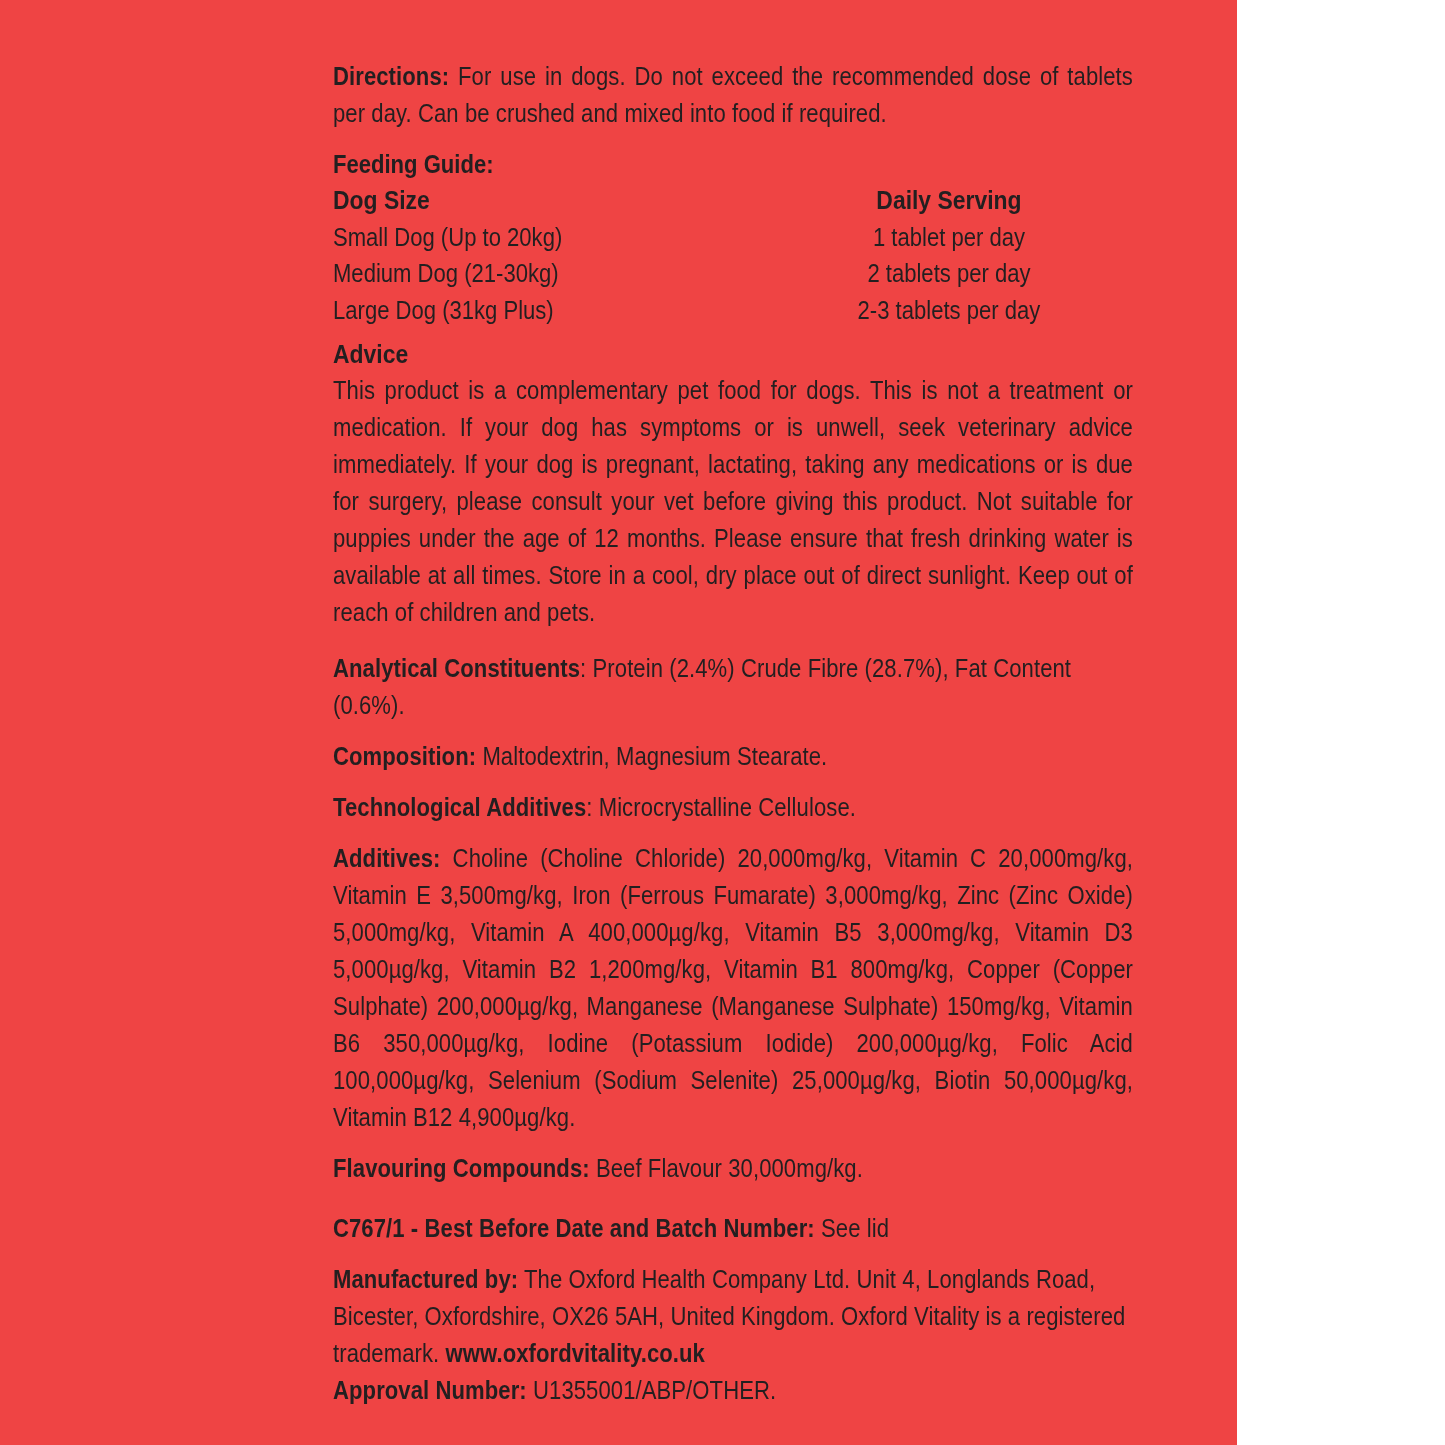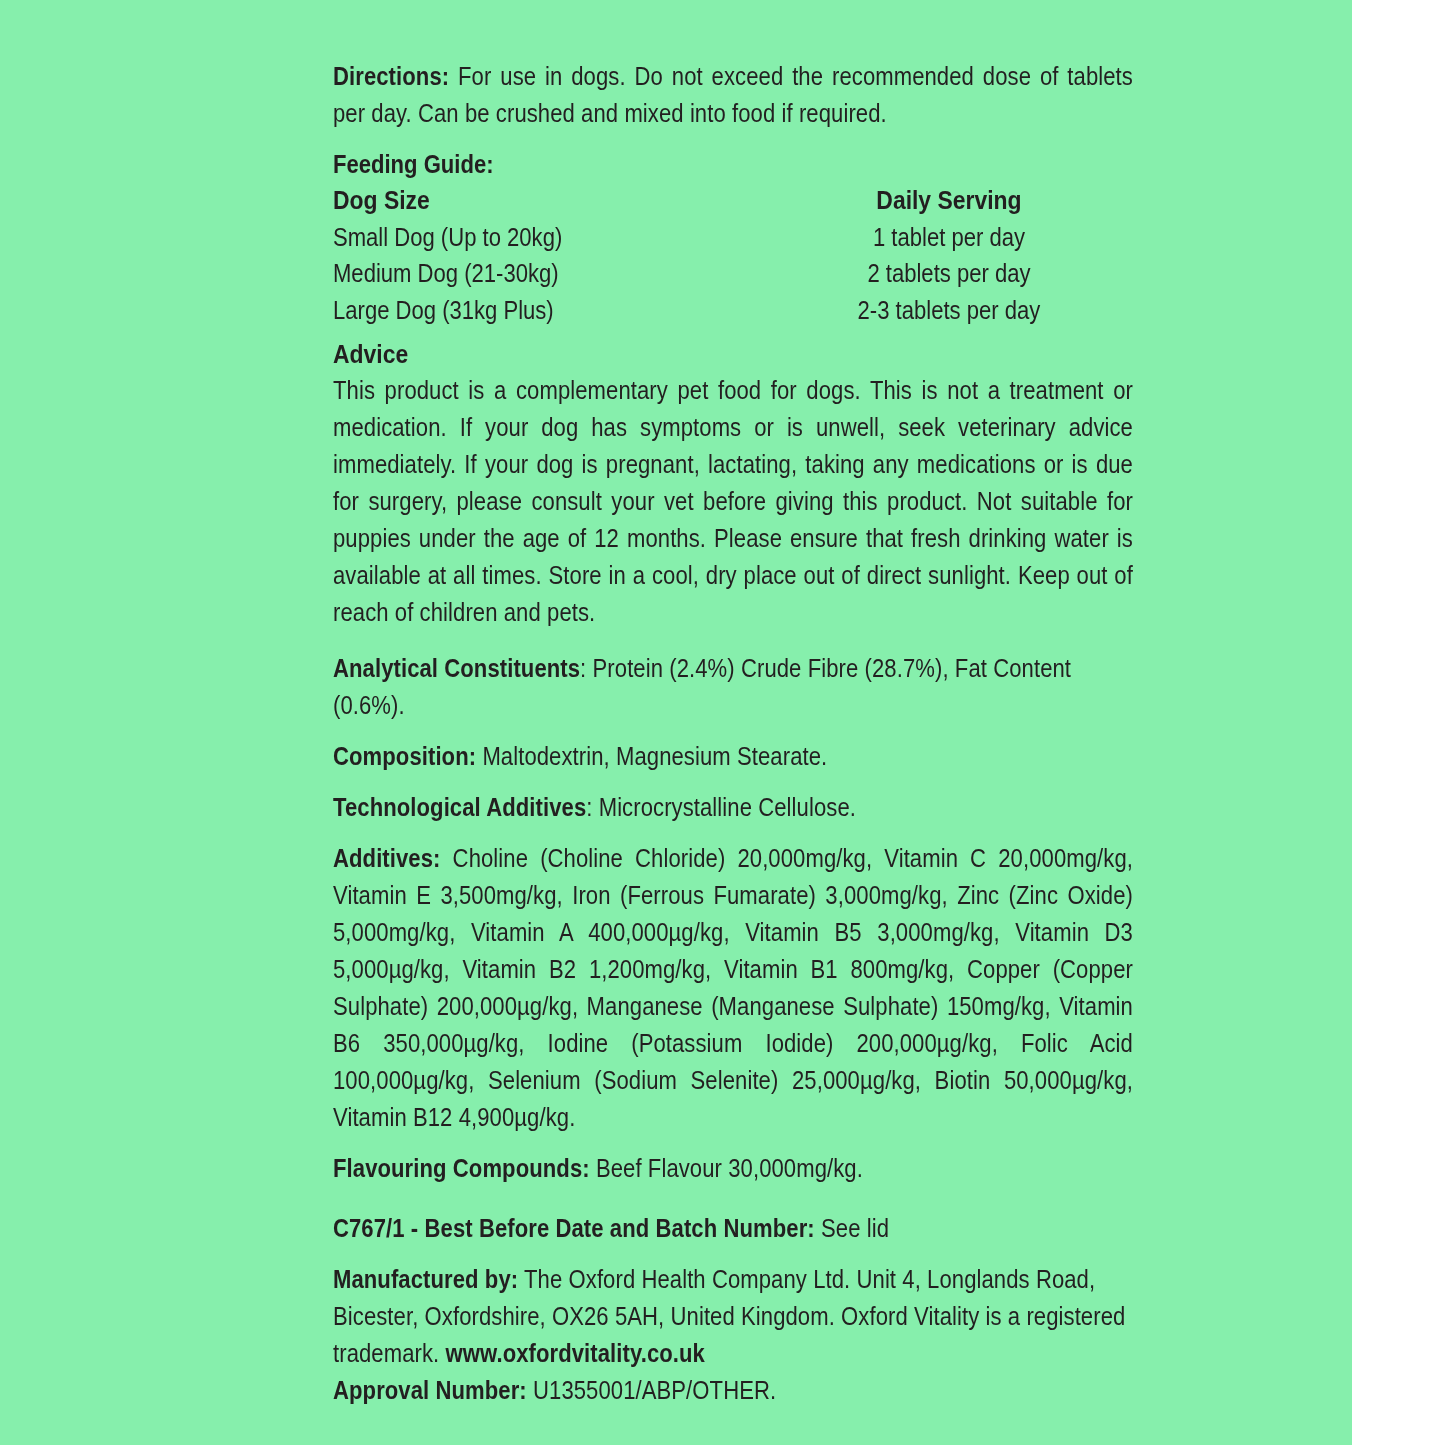--- a/index.html
+++ b/index.html
@@ -12,23 +12,23 @@
     width: 1445px;
     height: 1445px;
     overflow: hidden;
     font-family: "Liberation Sans", sans-serif;
     color: #231f20;
     -webkit-font-smoothing: antialiased;
   }
 
   #label-page {
     position: relative;
-    width: 1352px;
+    width: 1237px;
     height: 1445px;
-    background: #86efac;
+    background: #ef4444;
     box-sizing: border-box;
   }
 
   #label-column {
     position: absolute;
     left: 333px;
     top: 58px;
     width: 800px;
   }
 

